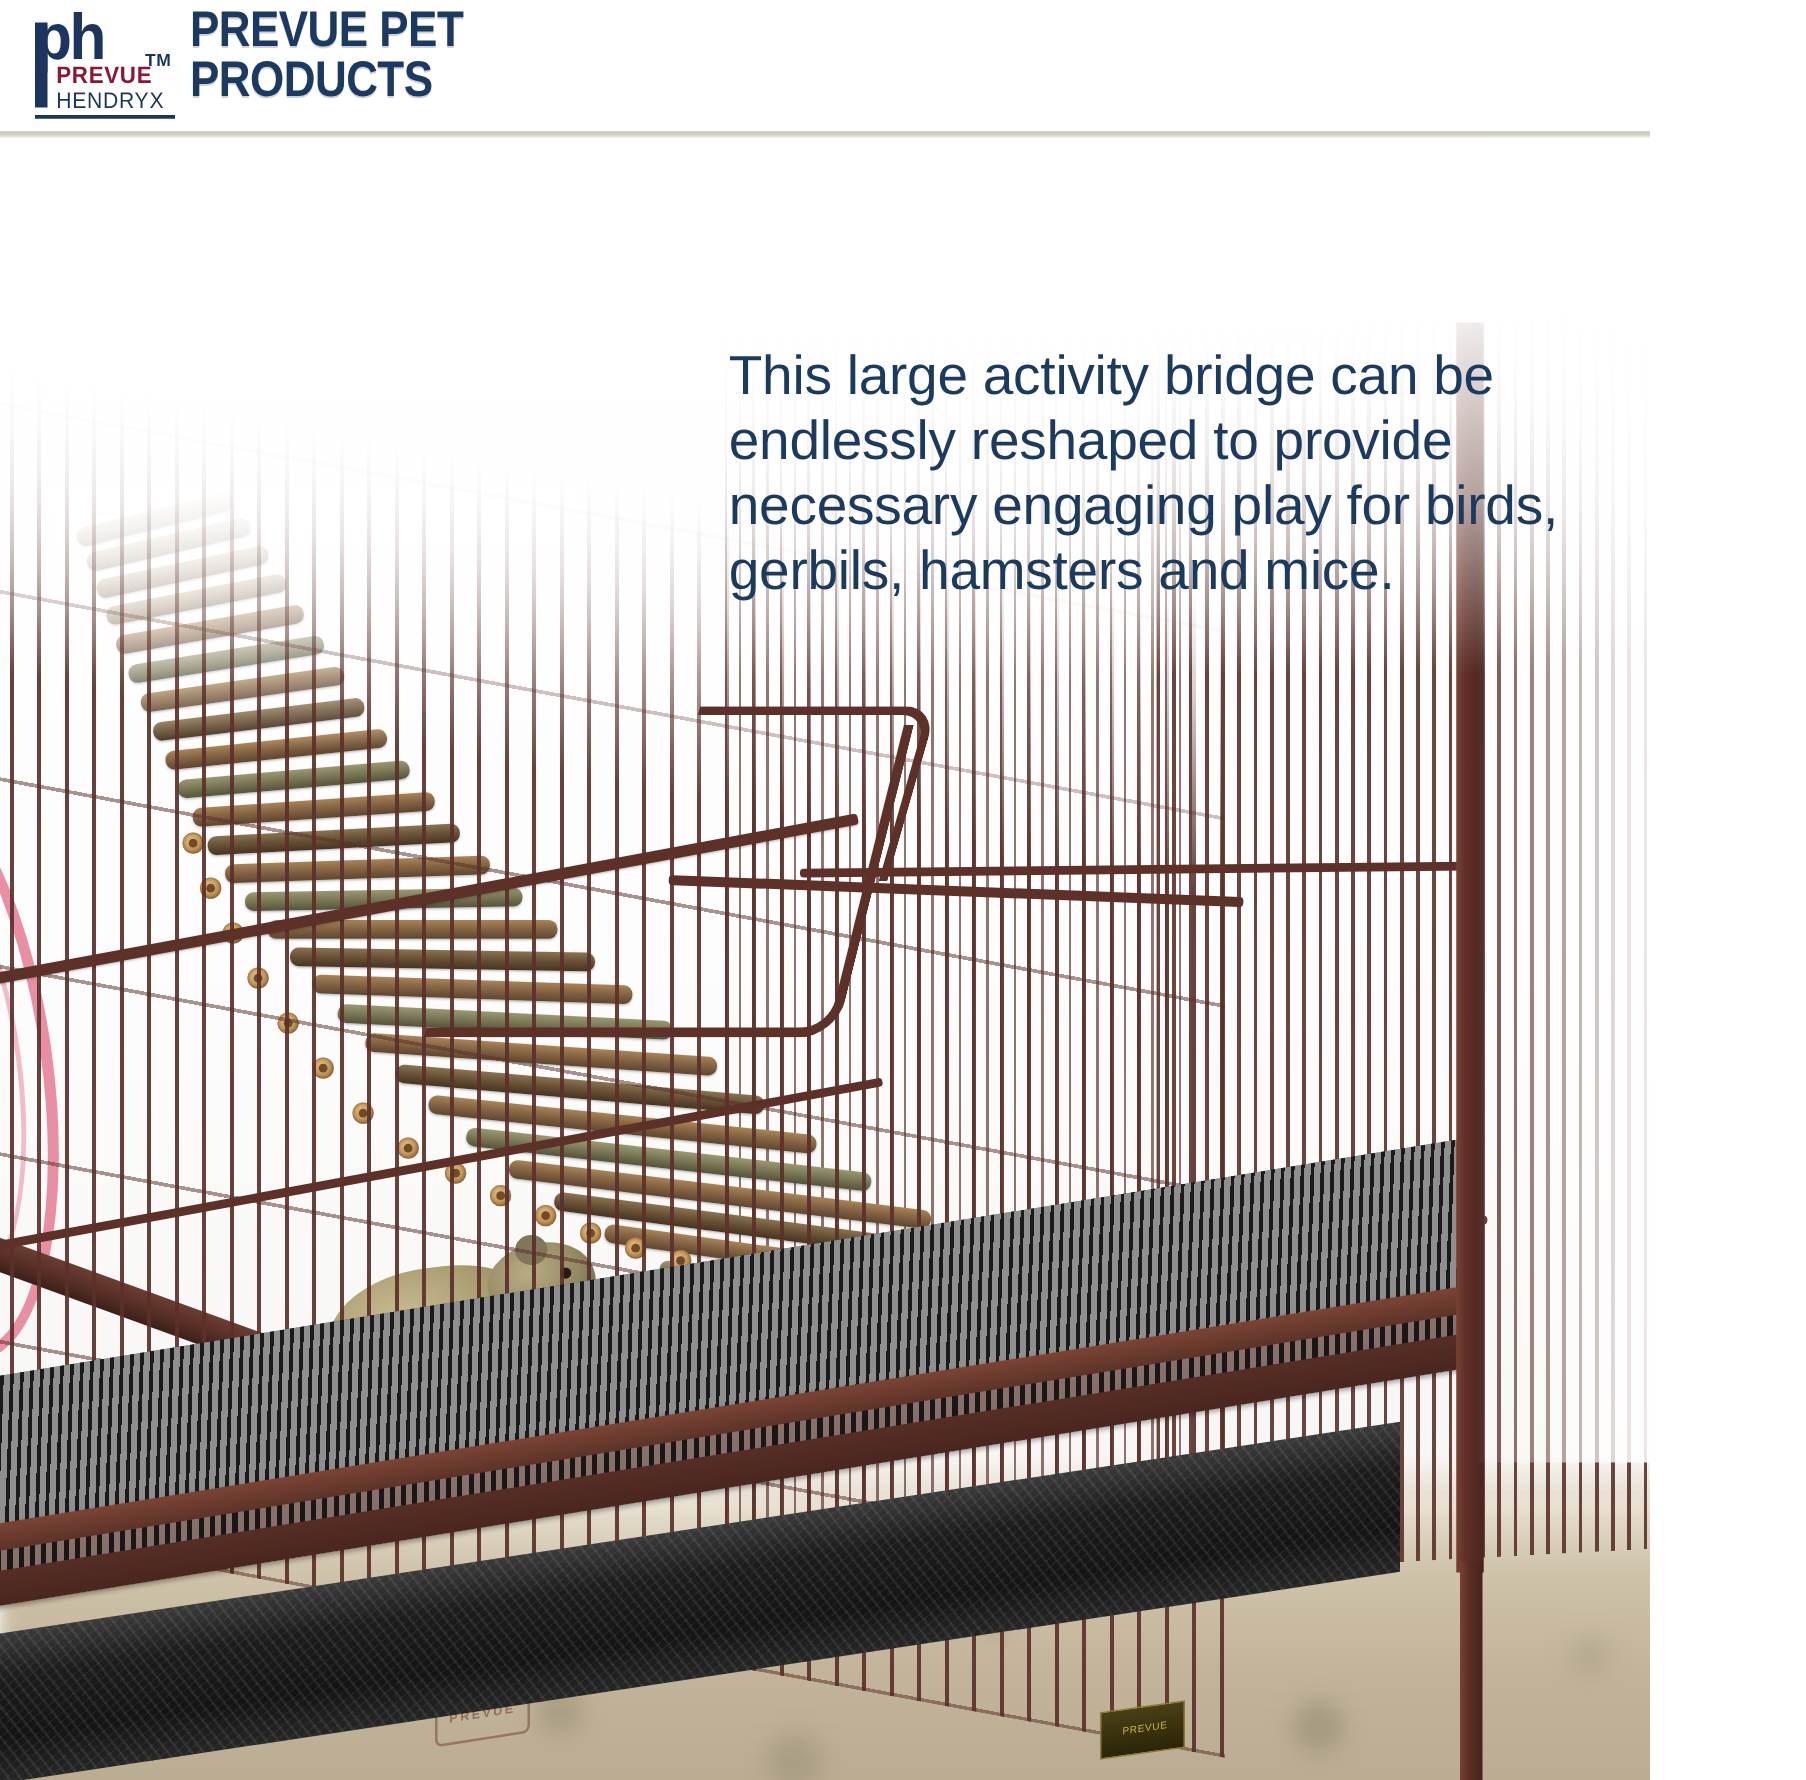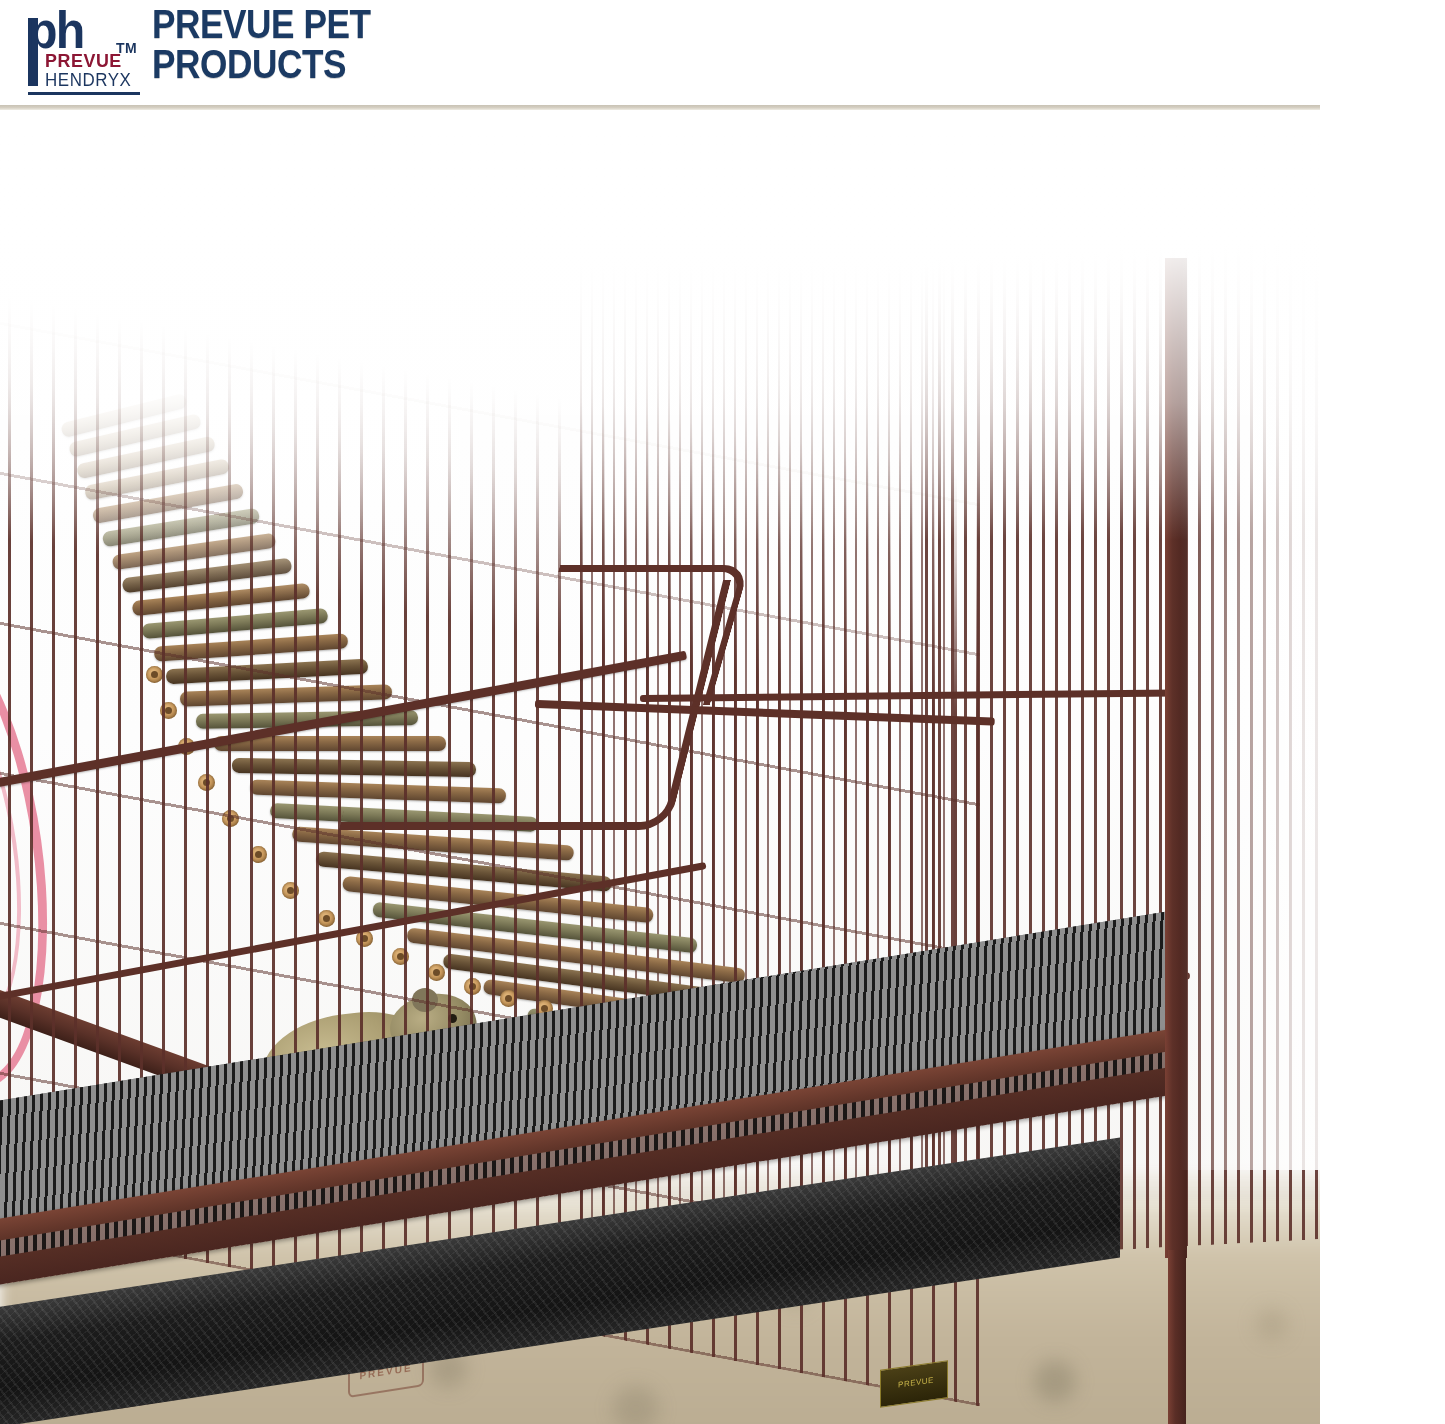--- a/index.html
+++ b/index.html
@@ -486,15 +486,19 @@
       <div class="pan-badge-txt">PREVUE</div>
 
       <div class="post-right"></div>
       <div class="post-screw"></div>
       <div class="post-leg"></div>
     </div>
 
     <div class="photo-haze"></div>
     <div class="photo-haze-right"></div>
 
+    <div class="headline">This large activity bridge can be
+endlessly reshaped to provide
+necessary engaging play for birds,
+gerbils, hamsters and mice.</div>
 
   </div>
 </div>
 
 </body></html>

